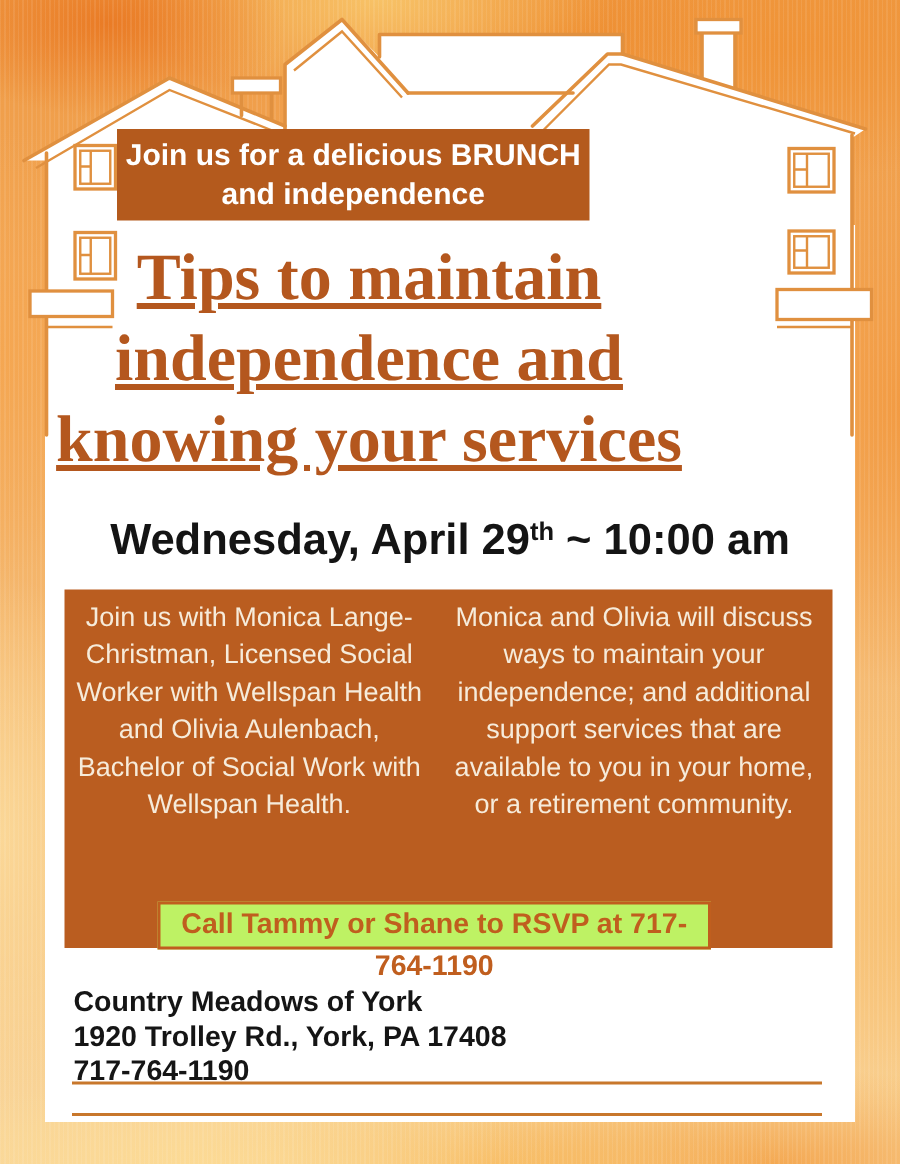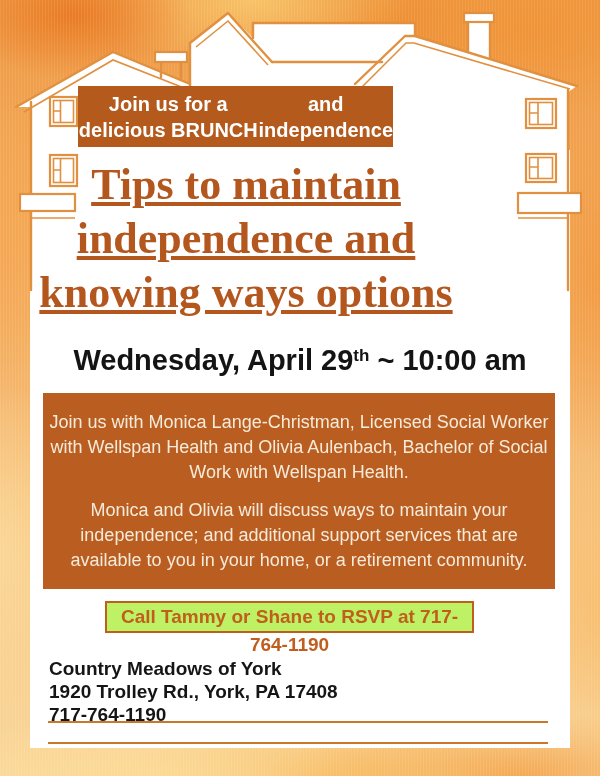--- a/index.html
+++ b/index.html
@@ -30,39 +30,39 @@
   }
   .panel{position:absolute;left:30px;right:30px;top:150px;bottom:28px;background:#fff;}
   svg.houses{position:absolute;left:0;top:0;width:600px;height:300px;}
   .silhouette{fill:#fff;}
   .ho{stroke:var(--house-outline,#E0903F);fill:none;stroke-width:2.4;stroke-linejoin:round;stroke-linecap:round;}
   .ho-thin{stroke:var(--house-outline,#E0903F);fill:none;stroke-width:1.6;}
   .ho-fill{stroke:var(--house-outline,#E0903F);fill:#fff;stroke-width:2.2;}
   .banner{
     position:absolute;left:78px;top:86px;width:315px;height:61px;
     background:var(--banner-bg,#B45A1D);color:var(--banner-text,#fff);
-    display:flex;justify-content:center;align-items:center;
+    display:flex;flex-direction:column;justify-content:center;align-items:center;
     font-weight:bold;font-size:20px;line-height:26px;text-align:center;
   }
   .title{
     position:absolute;left:28px;top:158px;width:436px;
     font-family:"Liberation Serif",serif;font-weight:600;
     font-size:44px;line-height:54px;text-align:center;
     color:var(--title-text,#B4571E);
     text-decoration:underline;
   }
   .date{
     position:absolute;left:0;top:344px;width:600px;text-align:center;
     font-weight:bold;font-size:29px;color:var(--date-text,#141414);
   }
   .date .sup{font-size:17px;vertical-align:9px;}
   .info{
-    position:absolute;left:43px;top:393px;width:512px;height:196px;box-sizing:border-box;
+    position:absolute;left:43px;top:393px;width:512px;height:239px;box-sizing:border-box;
     background:var(--box-bg,#BA5D20);
-    display:flex;flex-direction:column;justify-content:center;gap:13px;padding:6px 6px;
+    display:flex;flex-direction:row;justify-content:center;gap:13px;padding:6px 6px;
   }
   .info p{
     margin:0;text-align:center;color:var(--box-text,#F6EBDA);
     font-size:18px;line-height:25px;
   }
   .rsvp{
     position:absolute;left:105px;top:601px;width:365px;height:28px;box-sizing:content-box;
     border:2px solid var(--rsvp-accent,#C05E1E);background:#bef264;
     color:var(--rsvp-accent,#C05E1E);font-weight:bold;font-size:19px;line-height:28px;text-align:center;
   }
@@ -161,21 +161,21 @@
   </svg>
 
   <div class="banner">
     <div>Join us for a delicious BRUNCH</div>
     <div>and independence</div>
   </div>
 
   <div class="title">
     <div>Tips to maintain</div>
     <div>independence and</div>
-    <div>knowing ways options</div>
+    <div>knowing your services</div>
   </div>
 
   <div class="date">
     <span>Wednesday, April 29</span><span class="sup">th</span><span> ~ 10:00 am</span>
   </div>
 
   <div class="info">
     <p>Join us with Monica Lange-Christman, Licensed Social Worker with Wellspan Health and Olivia Aulenbach, Bachelor of Social Work with Wellspan Health.</p>
     <p>Monica and Olivia will discuss ways to maintain your independence; and additional support services that are available to you in your home, or a retirement community.</p>
   </div>

